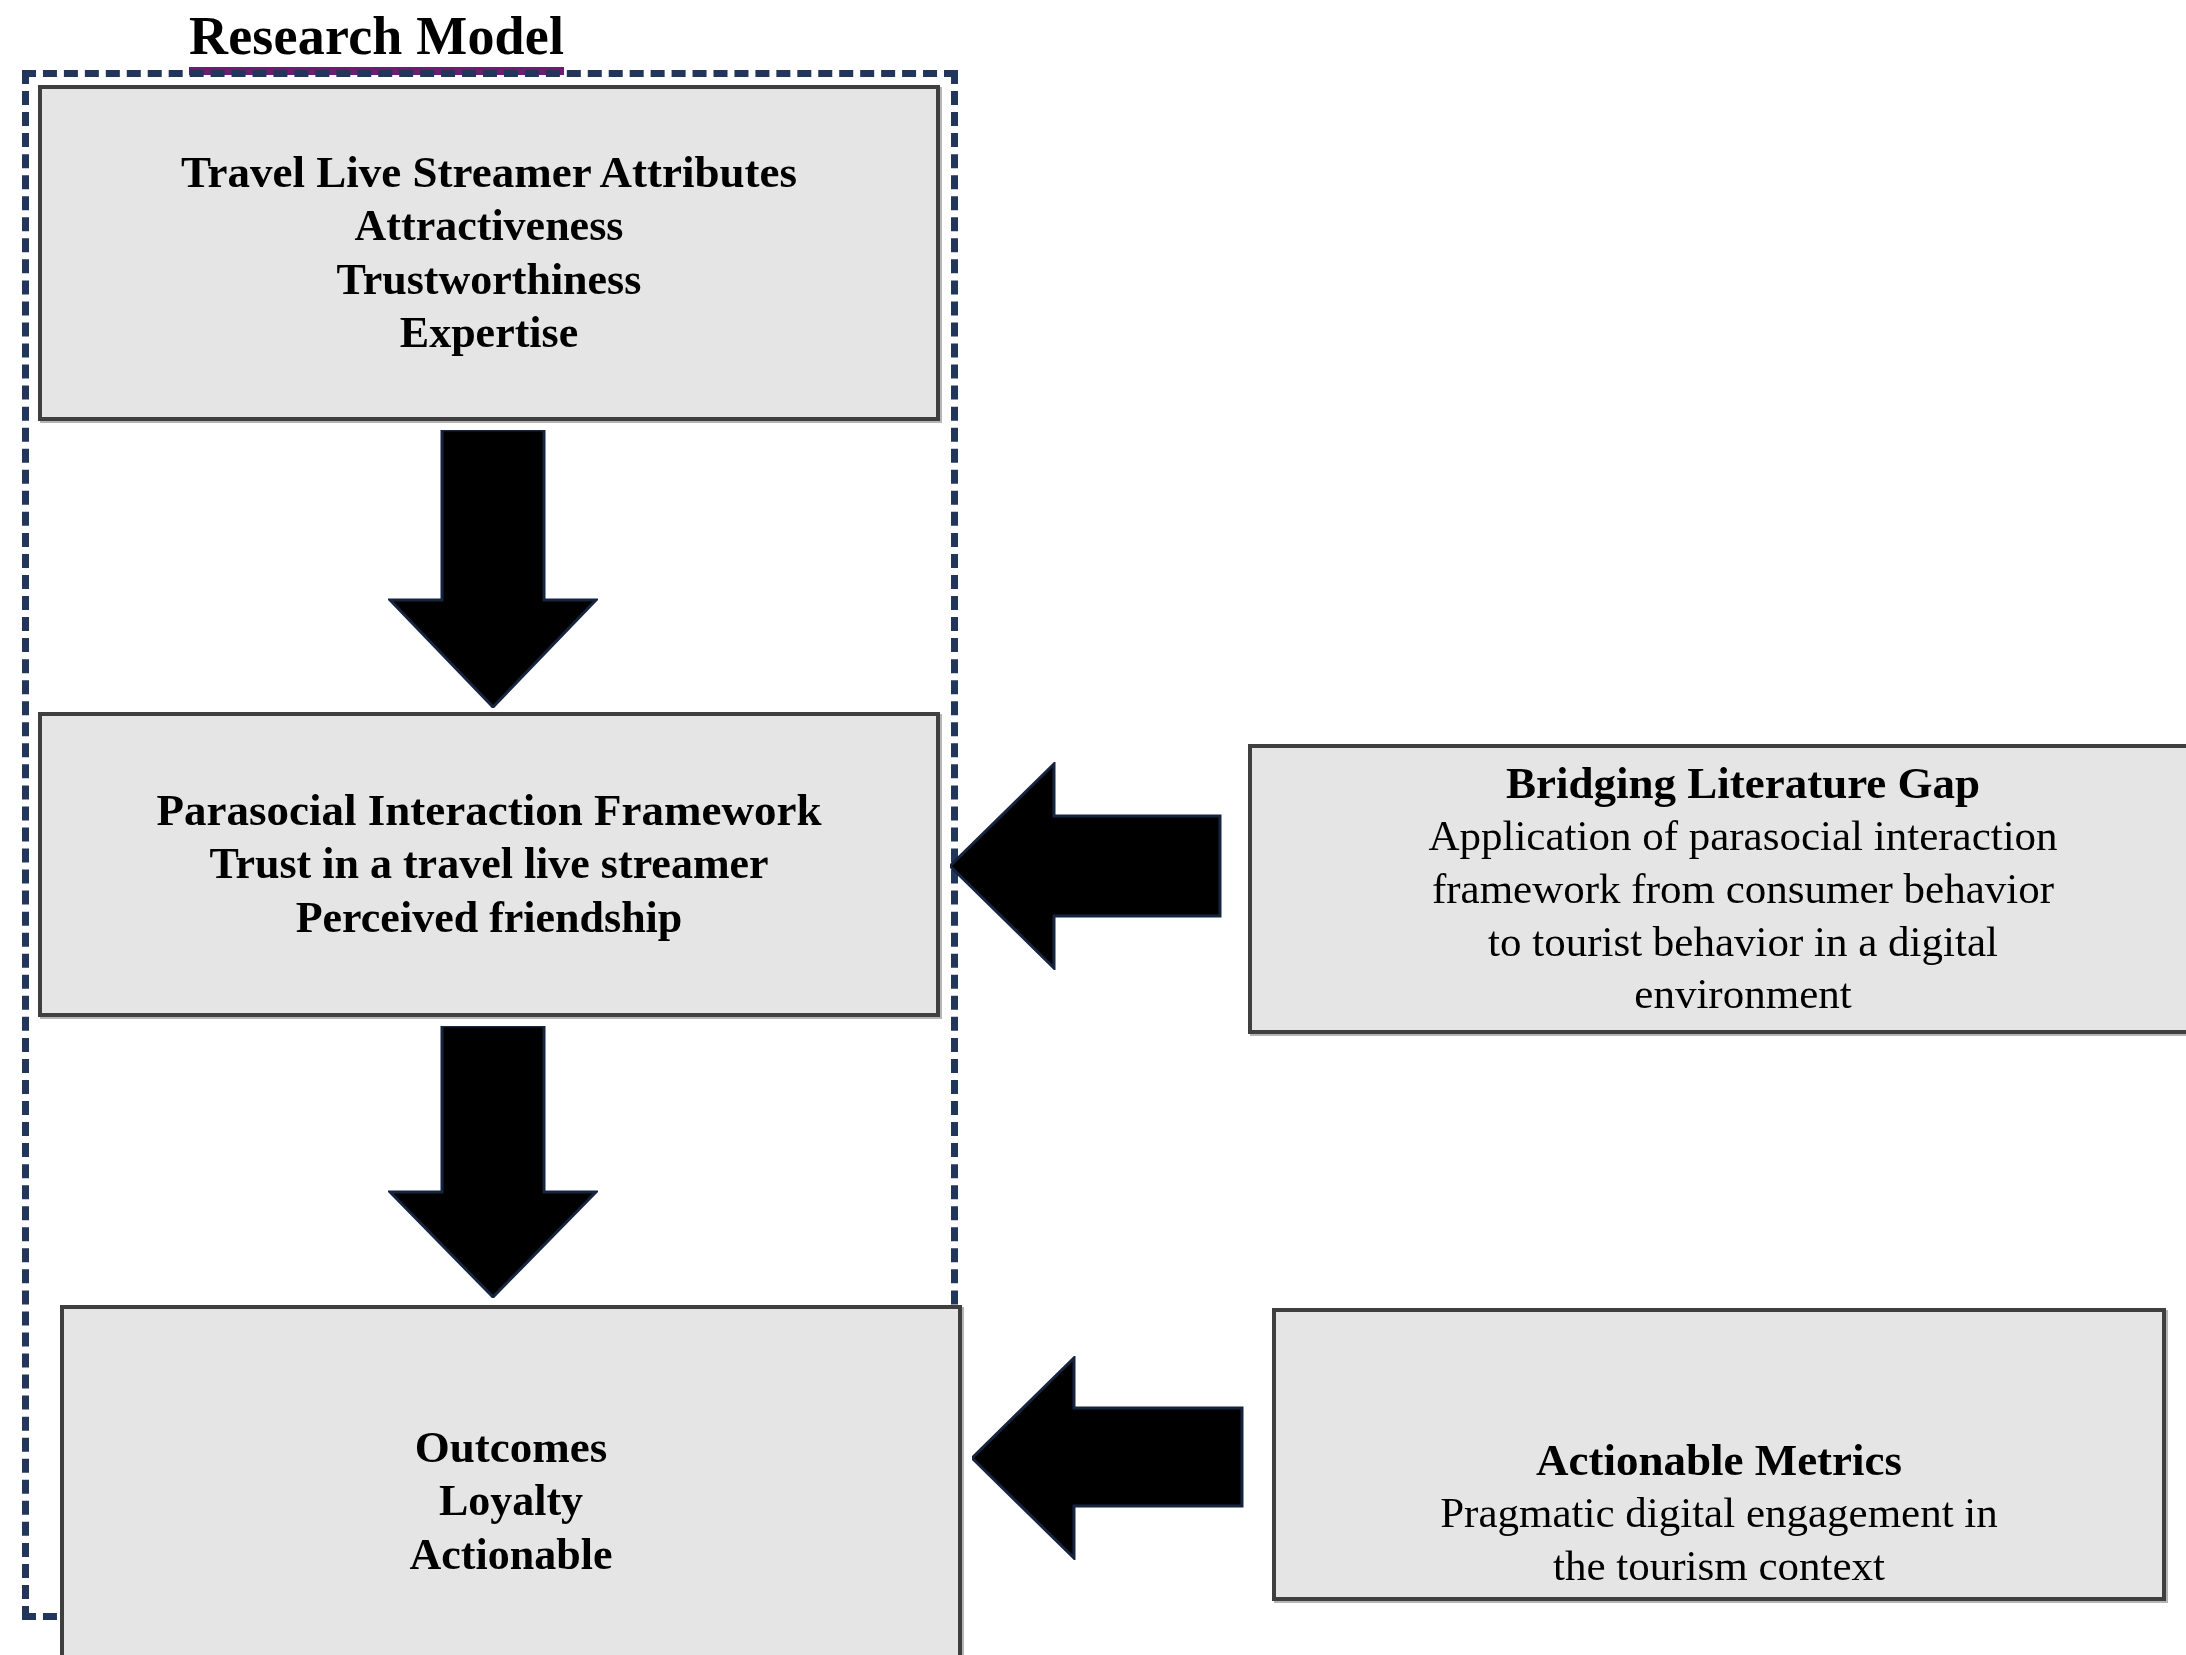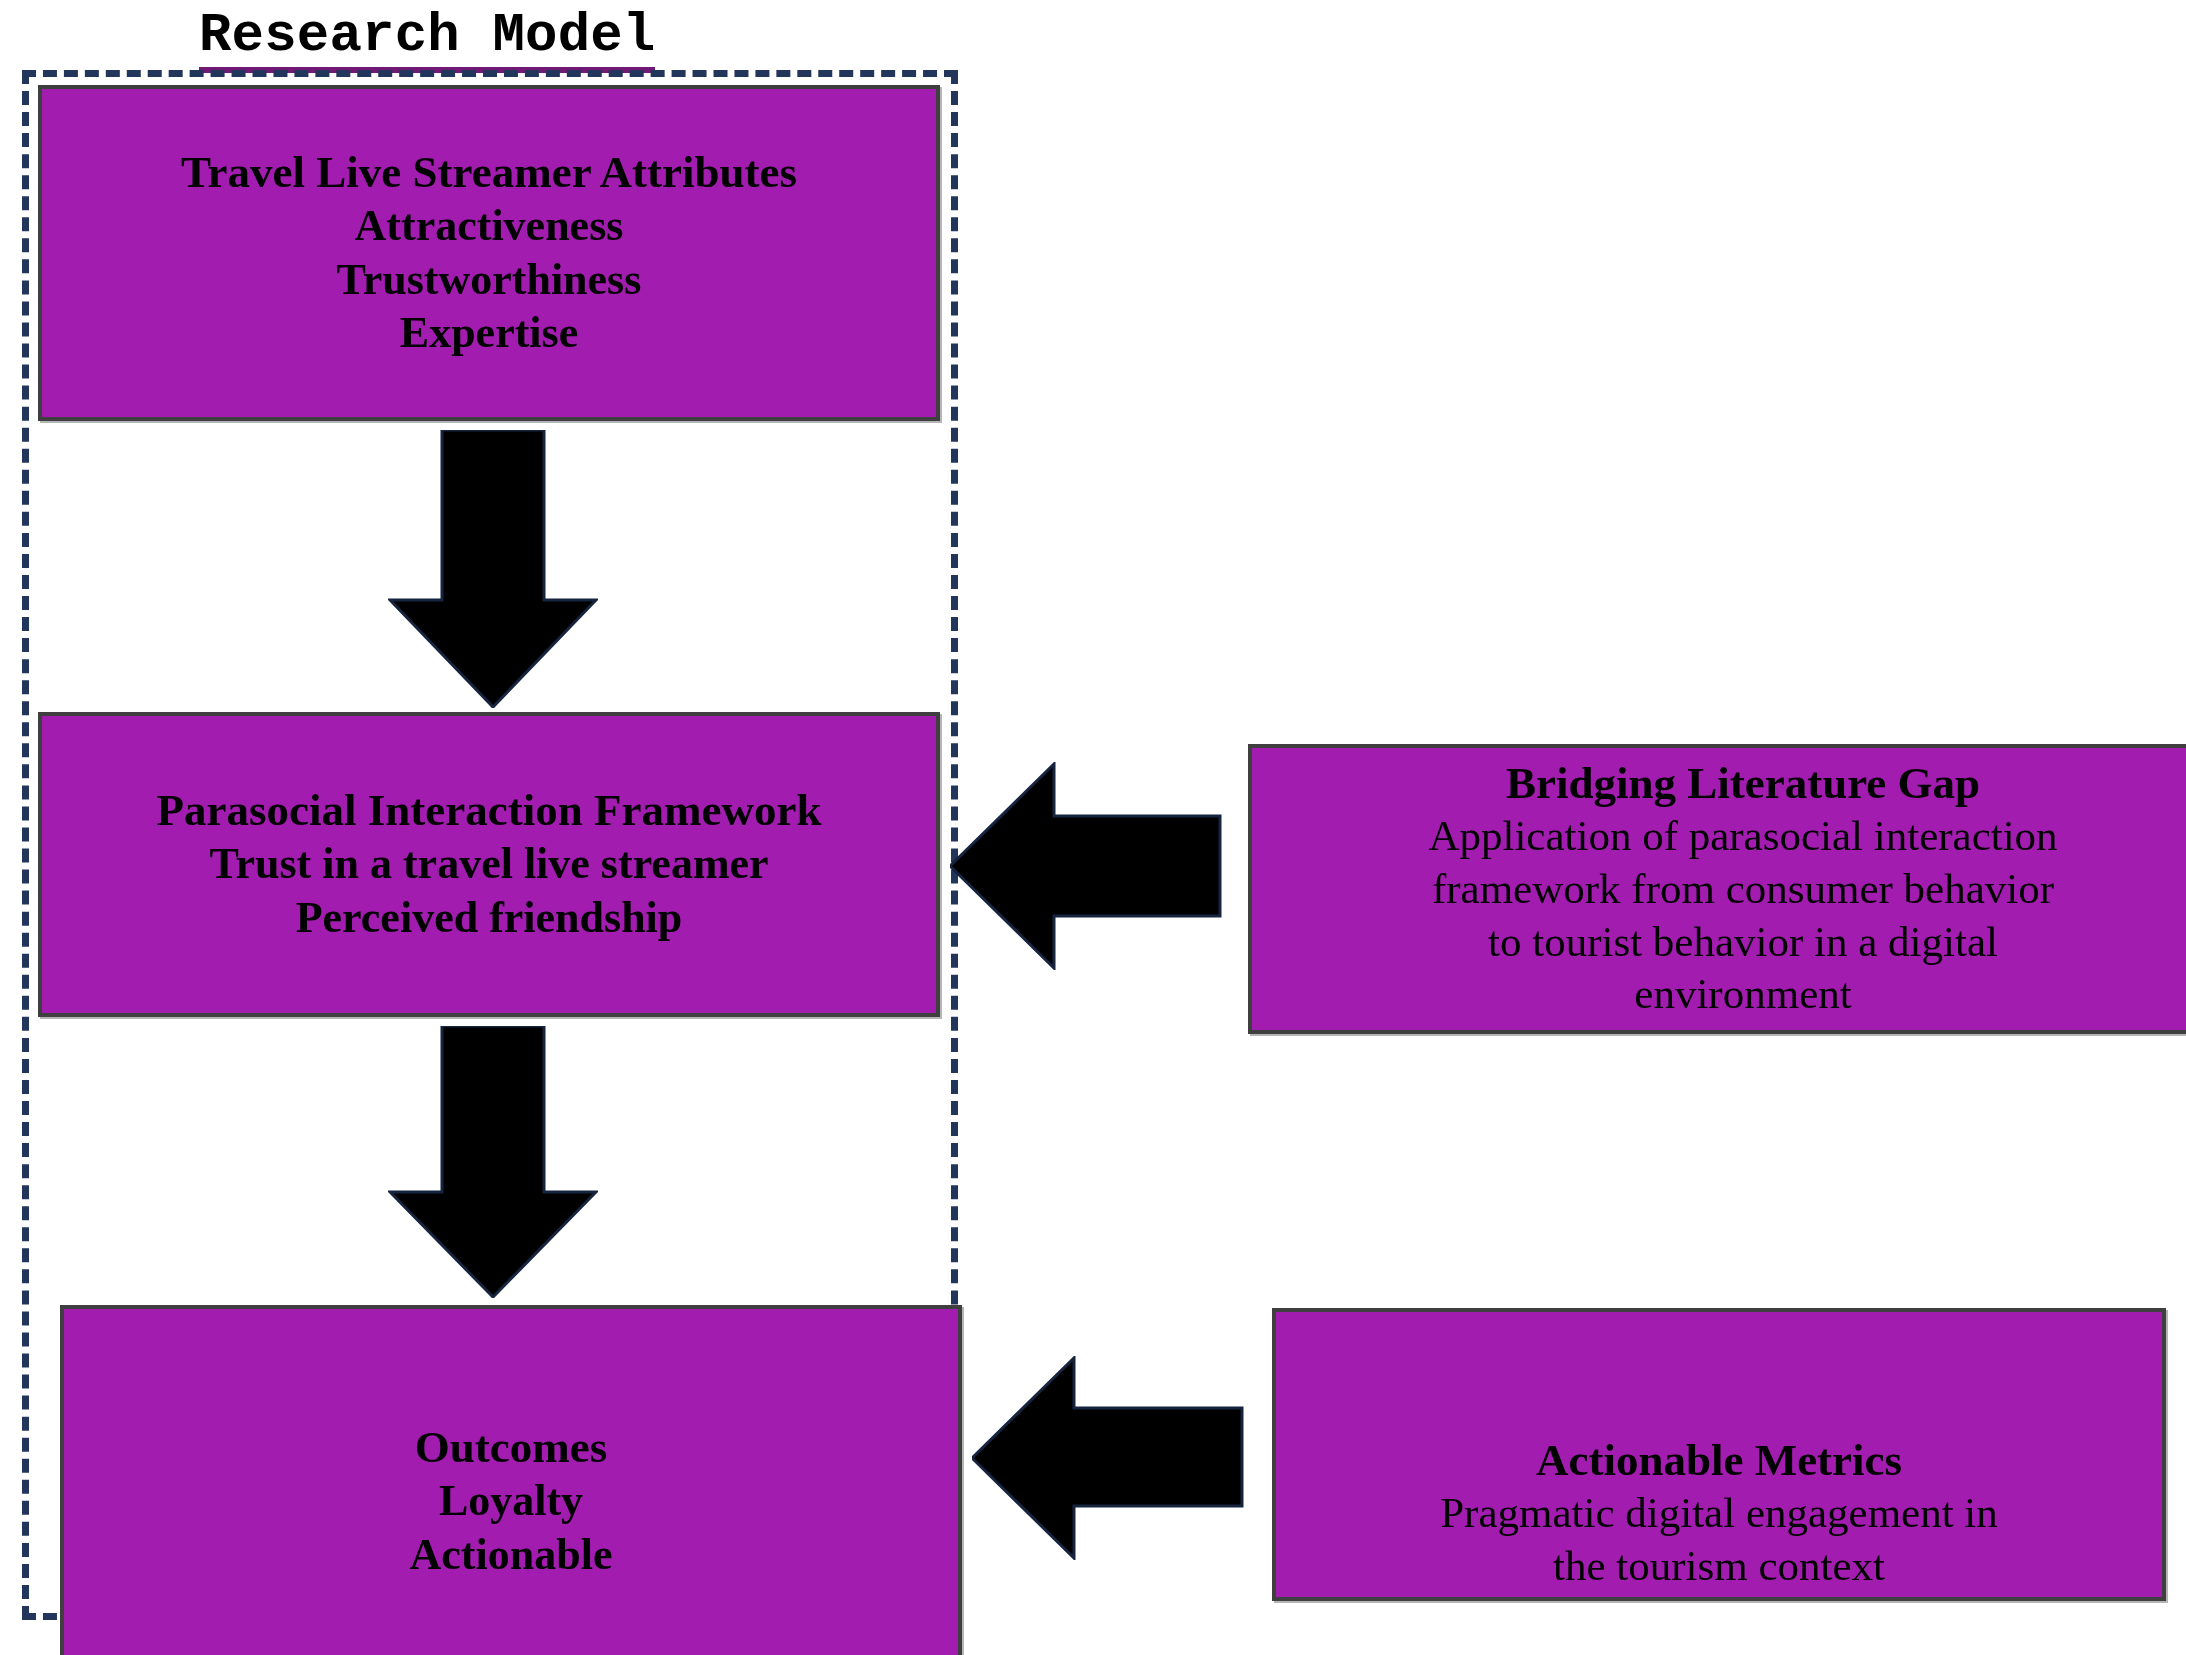--- a/index.html
+++ b/index.html
@@ -11,49 +11,48 @@
     width: 2186px;
     height: 1655px;
     position: relative;
     font-family: "Liberation Serif", "DejaVu Serif", serif;
     overflow: hidden;
   }
 
   
   #diagram-title {
     position: absolute;
-    left: 199px;
+    left: 189px;
     top: 8px;
     font-size: 54px;
     font-weight: bold;
     letter-spacing: 0.2px;
     color: #000000;
-    border-bottom: 6px solid #701a75;
+    border-bottom: 8px solid #701a75;
     padding-bottom: 2px;
     line-height: 1.05;
     white-space: nowrap;
-    font-family: Liberation Mono, monospace;
   }
 
   
   #model-boundary {
     position: absolute;
     left: 22px;
     top: 70px;
     width: 936px;
     height: 1550px;
     border: 7px dashed #22365c;
     box-sizing: border-box;
   }
 
   
   .node-box {
     position: absolute;
     box-sizing: border-box;
-    background: #a21caf;
+    background: #e5e5e5;
     border: 4px solid #3f3f3f;
     box-shadow: 2px 2px 0 rgba(120,120,120,0.55);
     display: flex;
     flex-direction: column;
     align-items: center;
     justify-content: center;
     text-align: center;
     color: #000000;
   }
   .node-title {

